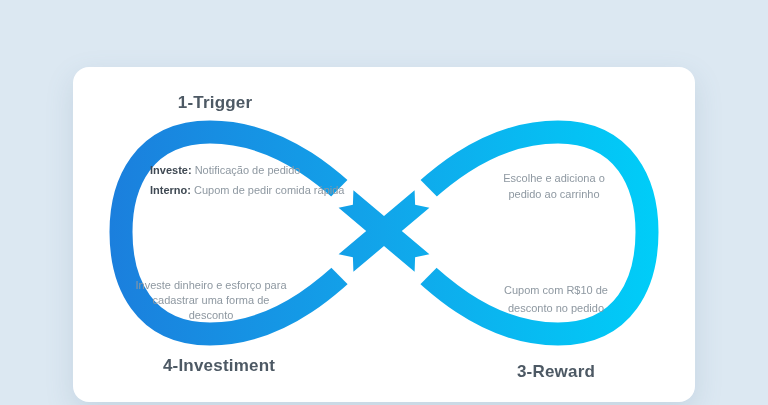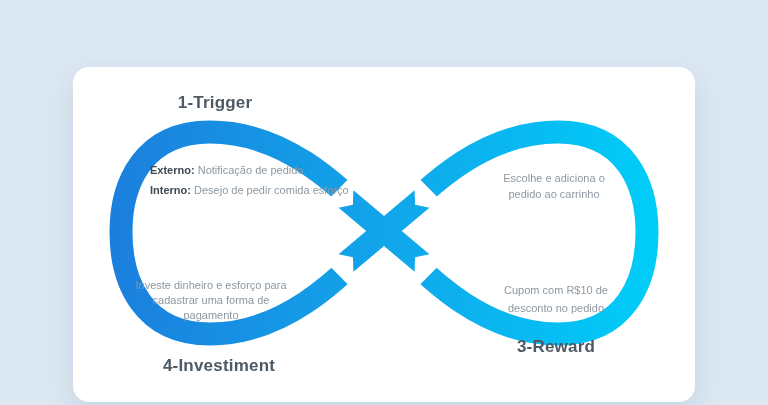--- a/index.html
+++ b/index.html
@@ -56,42 +56,42 @@
     <polygon fill="url(#loopGrad)" points="338.6,175.8 352.9,172.8 353.4,158.2 429.4,222.2 415.1,225.2 414.6,239.8"></polygon>
 
     <polygon fill="url(#loopGrad)" points="429.4,175.8 415.1,172.8 414.6,158.2 338.6,222.2 352.9,225.2 353.4,239.8"></polygon>
   </svg>
 
   <div class="stage-label" style="left:215px;top:71px;">1-Trigger</div>
 
 
   <div class="stage-label" style="left:219px;top:334px;">4-Investiment</div>
 
-  <div class="stage-label" style="left:556px;top:315px;text-align:center;">3-Reward</div>
+  <div class="stage-label" style="left:556px;top:340px;text-align:center;">3-Reward</div>
 
   <div class="note note-trigger">
     <div>
-      <b>Externo:</b>
+      <b>Investe:</b>
       <span>Notificação de pedido</span>
     </div>
     <div>
       <b>Interno:</b>
-      <span>Desejo de pedir comida esforço</span>
+      <span>Cupom de pedir comida rápida</span>
     </div>
   </div>
 
   <div class="note note-centered note-action">
     <div>Escolhe e adiciona o</div>
     <div>pedido ao carrinho</div>
   </div>
 
   <div class="note note-centered note-investment">
     <div>Investe dinheiro e esforço para</div>
     <div>cadastrar uma forma de</div>
-    <div>pagamento</div>
+    <div>desconto</div>
   </div>
 
   <div class="note note-centered note-reward">
     <div>Cupom com R$10 de</div>
     <div>desconto no pedido</div>
   </div>
 
 </div>
 
 </body></html>

